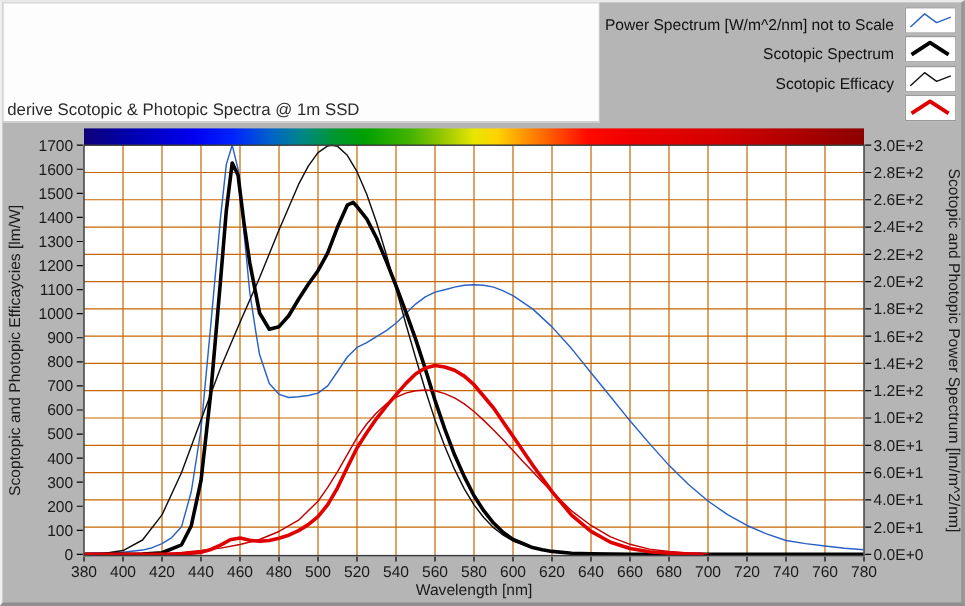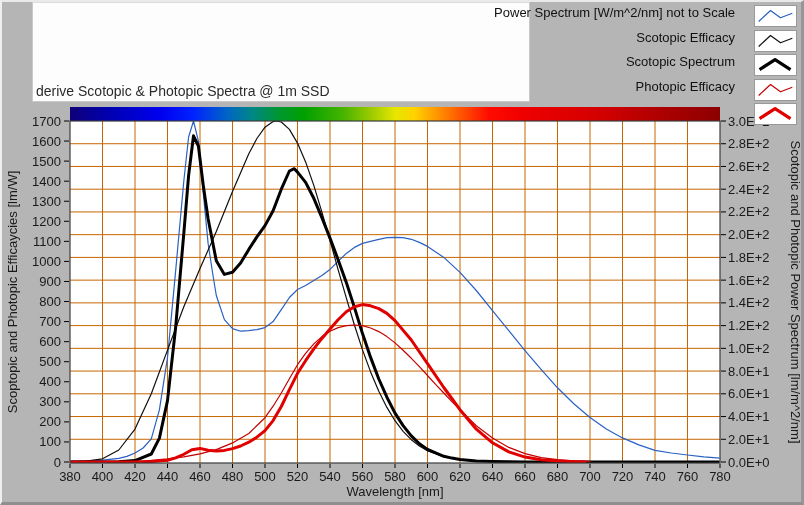--- a/index.html
+++ b/index.html
@@ -6,29 +6,29 @@
   *{box-sizing:border-box;}
   #screen{
     position:relative;width:804px;height:505px;overflow:hidden;
     background:#b5b5b5;
     border-top:2px solid #e9e9e9;border-left:2px solid #efefef;
     border-right:3px solid #969696;border-bottom:3px solid #8f8f8f;
     font-family:"Liberation Sans",sans-serif;
   }
   #title-panel{
     position:absolute;left:0;top:0;width:498px;height:100px;
-    background:#fdfdfd;border:1px solid #c9c9c9;border-top-color:#dcdcdc;margin-left:30px;
+    background:#fdfdfd;border:1px solid #c9c9c9;border-top-color:#dcdcdc;
   }
   #title-panel .title-text{
     position:absolute;left:3px;bottom:2px;font-size:14px;color:#2b2b2b;white-space:nowrap;
   }
   #legend{
     position:absolute;right:4px;top:3px;display:flex;flex-direction:column;align-items:flex-end;
   }
-  .legend-row{display:flex;align-items:flex-start;height:22.5px;margin-bottom:2px;cursor:default;gap:10px;}
+  .legend-row{display:flex;align-items:flex-end;height:22.5px;margin-bottom:2px;cursor:default;}
   .legend-label{font-size:13px;color:#111;margin-right:9px;white-space:nowrap;}
   .legend-box{width:43px;height:22px;background:#fff;border:1px solid #999;flex:none;}
   #plot-svg{position:absolute;left:0;top:0;}
   text{font-family:"Liberation Sans",sans-serif;}
 </style>
 </head>
 <body>
 
 <div id="screen">
   <div id="plot-container">
@@ -237,35 +237,29 @@
     <div class="title-text">derive Scotopic &amp; Photopic Spectra @ 1m SSD</div>
   </div>
   <div id="legend">
       <div class="legend-row">
         <span class="legend-label">Power Spectrum [W/m^2/nm] not to Scale</span>
         <span class="legend-box"><svg width="41" height="20" viewBox="0 0 43 22">
             <polyline points="3,17 16,5 27,13 40,8" fill="none" stroke="#2961c4" stroke-width="1.3" stroke-linejoin="round"></polyline>
           </svg></span>
       </div>
       <div class="legend-row">
+        <span class="legend-label">Scotopic Spectrum</span>
+        <span class="legend-box"><svg width="41" height="20" viewBox="0 0 43 22">
+            <polyline points="4,16 21,5 38,16" fill="none" stroke="#000000" stroke-width="3.5" stroke-linejoin="round"></polyline>
+          </svg></span>
+      </div>
+      <div class="legend-row">
         <span class="legend-label">Scotopic Efficacy</span>
         <span class="legend-box"><svg width="41" height="20" viewBox="0 0 43 22">
             <polyline points="3,17 16,5 27,13 40,8" fill="none" stroke="#101010" stroke-width="1.3" stroke-linejoin="round"></polyline>
-          </svg></span>
-      </div>
-      <div class="legend-row">
-        <span class="legend-label">Scotopic Spectrum</span>
-        <span class="legend-box"><svg width="41" height="20" viewBox="0 0 43 22">
-            <polyline points="4,16 21,5 38,16" fill="none" stroke="#000000" stroke-width="3.5" stroke-linejoin="round"></polyline>
-          </svg></span>
-      </div>
-      <div class="legend-row">
-        <span class="legend-label">Photopic Efficacy</span>
-        <span class="legend-box"><svg width="41" height="20" viewBox="0 0 43 22">
-            <polyline points="3,17 16,5 27,13 40,8" fill="none" stroke="#c40000" stroke-width="1.3" stroke-linejoin="round"></polyline>
           </svg></span>
       </div>
       <div class="legend-row">
         <span class="legend-box"><svg width="41" height="20" viewBox="0 0 43 22">
             <polyline points="4,16 21,5 38,16" fill="none" stroke="#e00000" stroke-width="3.5" stroke-linejoin="round"></polyline>
           </svg></span>
       </div>
     </div>
 </div>
 

